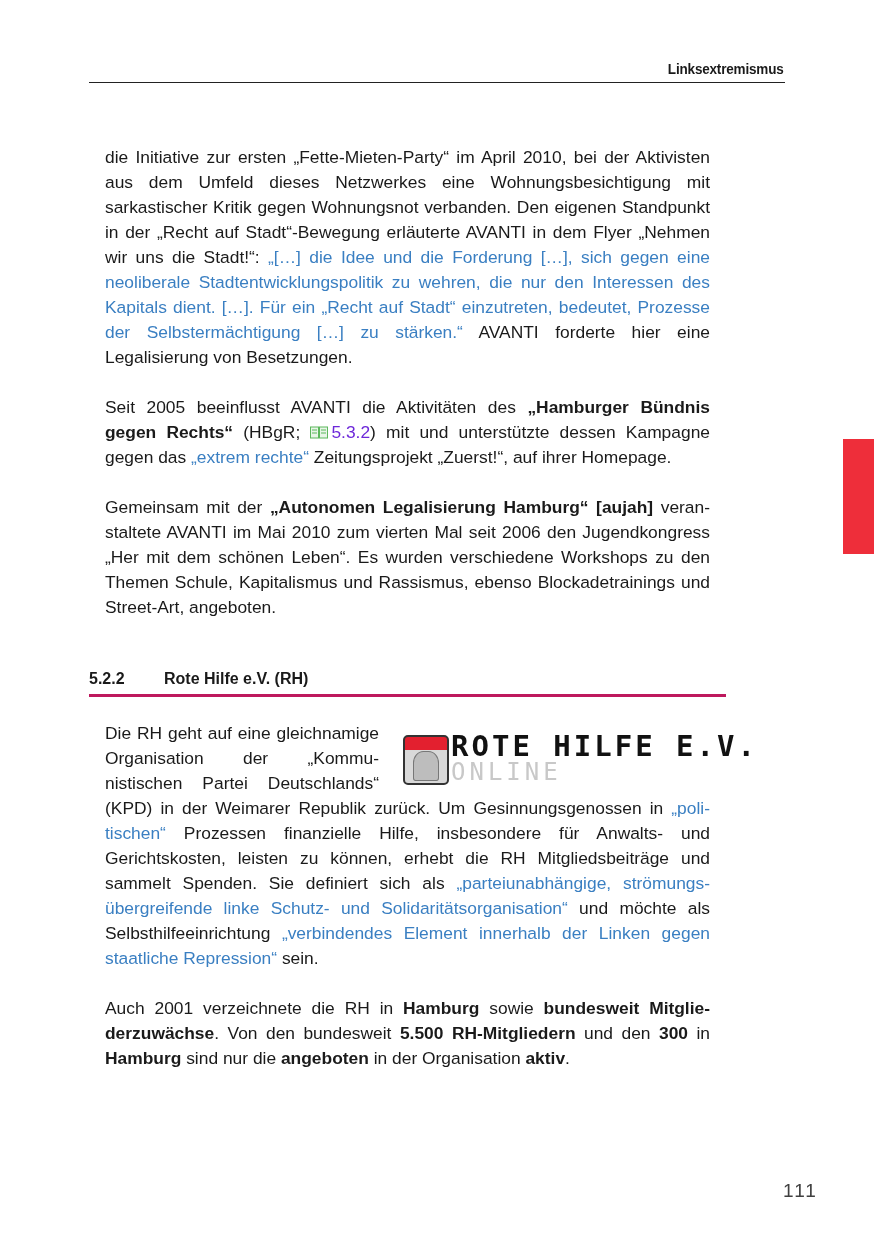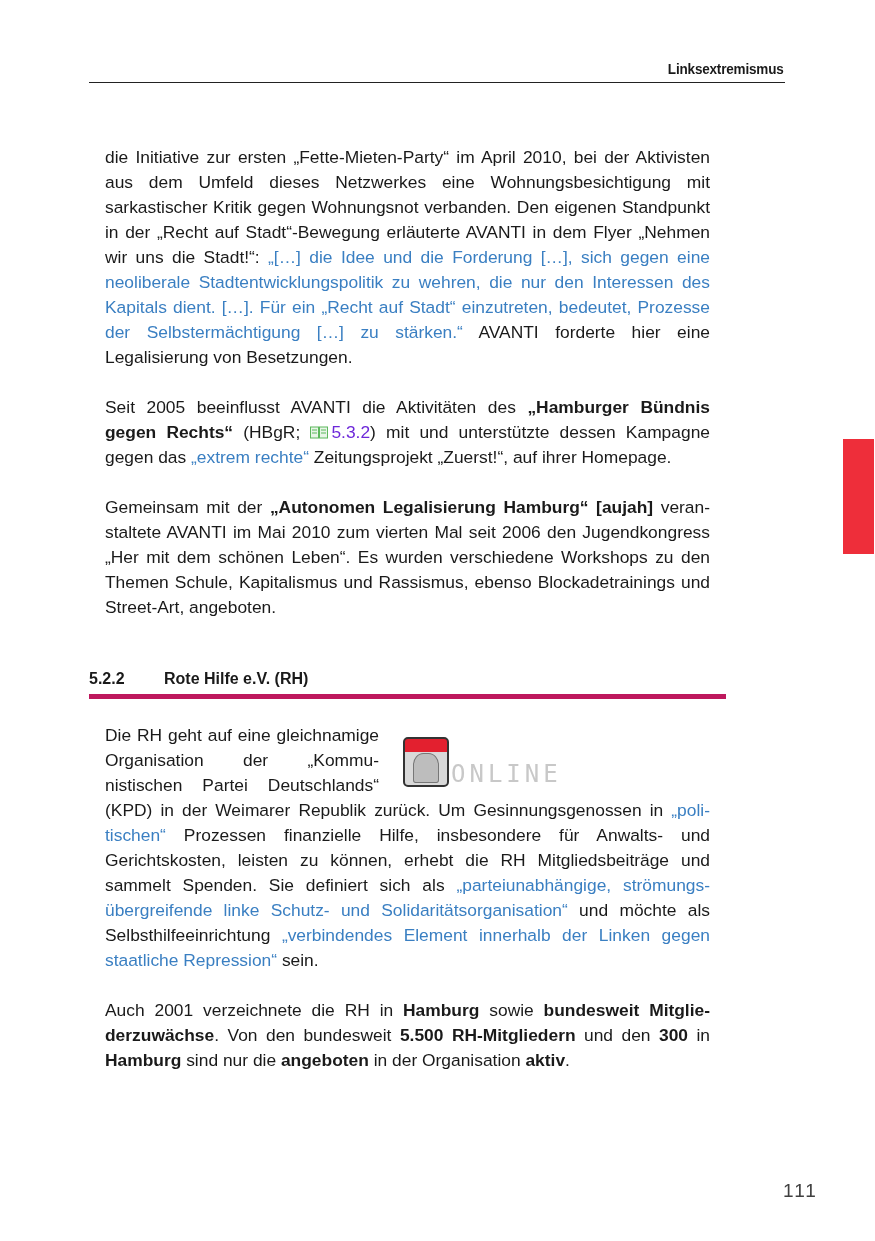--- a/index.html
+++ b/index.html
@@ -8,21 +8,21 @@
     .header-title { position: absolute; right: 91px; top: 60px; font-size: 15px; font-weight: bold;
                     letter-spacing: -0.2px; color: #1a1a1a; transform: scaleX(0.9); transform-origin: right center; }
     .header-rule { position: absolute; left: 89px; top: 82px; width: 696px; height: 1px; background: #222; }
     .thumb-tab { position: absolute; left: 843px; top: 439px; width: 31px; height: 115px; background: #ee2e3a; }
     .content { position: absolute; left: 89px; top: 129px; width: 637px; }
     p { margin: 16px; font-size: 17.4px; line-height: 25px; text-align: justify; hyphens: manual; }
     p + p { margin-top: 25px; }
     .q { color: #3a7fc2; }
     .xref { color: #6d28d9; }
     b { font-weight: bold; }
-    .sec { margin-top: 48px; padding-bottom: 4px; border-bottom: 5px solid #be185d; font-size: 16px; font-weight: bold; line-height: 22px; }
+    .sec { margin-top: 48px; padding-bottom: 4px; border-bottom: 3px solid #be185d; font-size: 16px; font-weight: bold; line-height: 22px; }
     .sec .num { display: inline-block; width: 75px; }
     .rh-block { position: relative; margin-top: 24px; }
     .logo { float: right; width: 388px; height: 62px; margin: 4px -59px 6px 18px; position: relative; }
     .logo-img { position: absolute; left: 6px; top: 10px; width: 42px; height: 46px; border: 2px solid #333; border-radius: 5px;
                 background: linear-gradient(180deg, #e3202f 0 28%, #d9d9d9 28% 100%); overflow: hidden; }
     .logo-img::after { content: ""; position: absolute; left: 8px; top: 14px; width: 24px; height: 28px; border-radius: 40% 40% 10% 10%;
                         background: #bdbdbd; border: 1px solid #777; }
     .logo-title { position: absolute; left: 54px; top: 6px; font-family: "DejaVu Sans Mono", monospace; font-weight: bold; font-size: 29px;
                   letter-spacing: 3px; color: #111; line-height: 30px; }
     .logo-sub { position: absolute; left: 54px; top: 34px; font-family: "DejaVu Sans Mono", monospace; font-size: 24px; letter-spacing: 4px;
@@ -50,20 +50,21 @@
           <line x1="11" y1="7" x2="16" y2="7" stroke="#5cb85c"></line>
         </svg><span>5.3.2</span></span><span>) mit und unterstützte dessen Kampagne gegen das </span><span class="q">„extrem rechte“</span><span> Zeitungsprojekt „Zuerst!“, auf ihrer Homepage.</span></p>
 
   <p><span>Gemeinsam mit der </span><b>„Autonomen Legalisierung Hamburg“ [aujah]</b><span> veran­staltete AVANTI im Mai 2010 zum vierten Mal seit 2006 den Jugendkon­gress „Her mit dem schönen Leben“. Es wurden verschiedene Workshops zu den Themen Schule, Kapitalismus und Rassismus, ebenso Blockade­trainings und Street-Art, angeboten.</span></p>
 
   <div class="sec"><span class="num">5.2.2</span><span>Rote Hilfe e.V. (RH)</span></div>
 
   <div class="rh-block">
     <div class="logo">
       <div class="logo-img"></div>
+      <div class="logo-title">ROTE HILFE E.V.</div>
       <div class="logo-sub">ONLINE</div>
     </div>
 
     <p><span>Die RH geht auf eine gleichna­mige Organisation der „Kommu­nistischen Partei Deutschlands“ (KPD) in der Weimarer Republik zurück. Um Gesinnungsgenossen in </span><span class="q">„poli­tischen“</span><span> Prozessen finanzielle Hilfe, insbesondere für Anwalts- und Gerichtskosten, leisten zu können, erhebt die RH Mitgliedsbeiträge und sammelt Spenden. Sie definiert sich als </span><span class="q">„parteiunabhängige, strömungs­übergreifende linke Schutz- und Solidaritätsorganisation“</span><span> und möchte als Selbsthilfeeinrichtung </span><span class="q">„verbindendes Element innerhalb der Linken gegen staatliche Repression“</span><span> sein.</span></p>
 
     <p><span>Auch 2001 verzeichnete die RH in </span><b>Hamburg</b><span> sowie </span><b>bundesweit Mitglie­derzuwächse</b><span>. Von den bundesweit </span><b>5.500 RH-Mitgliedern</b><span> und den </span><b>300</b><span> in </span><b>Hamburg</b><span> sind nur die </span><b>angeboten</b><span> in der Organisation </span><b>aktiv</b><span>.</span></p>
 
   </div>
 </div>
 

